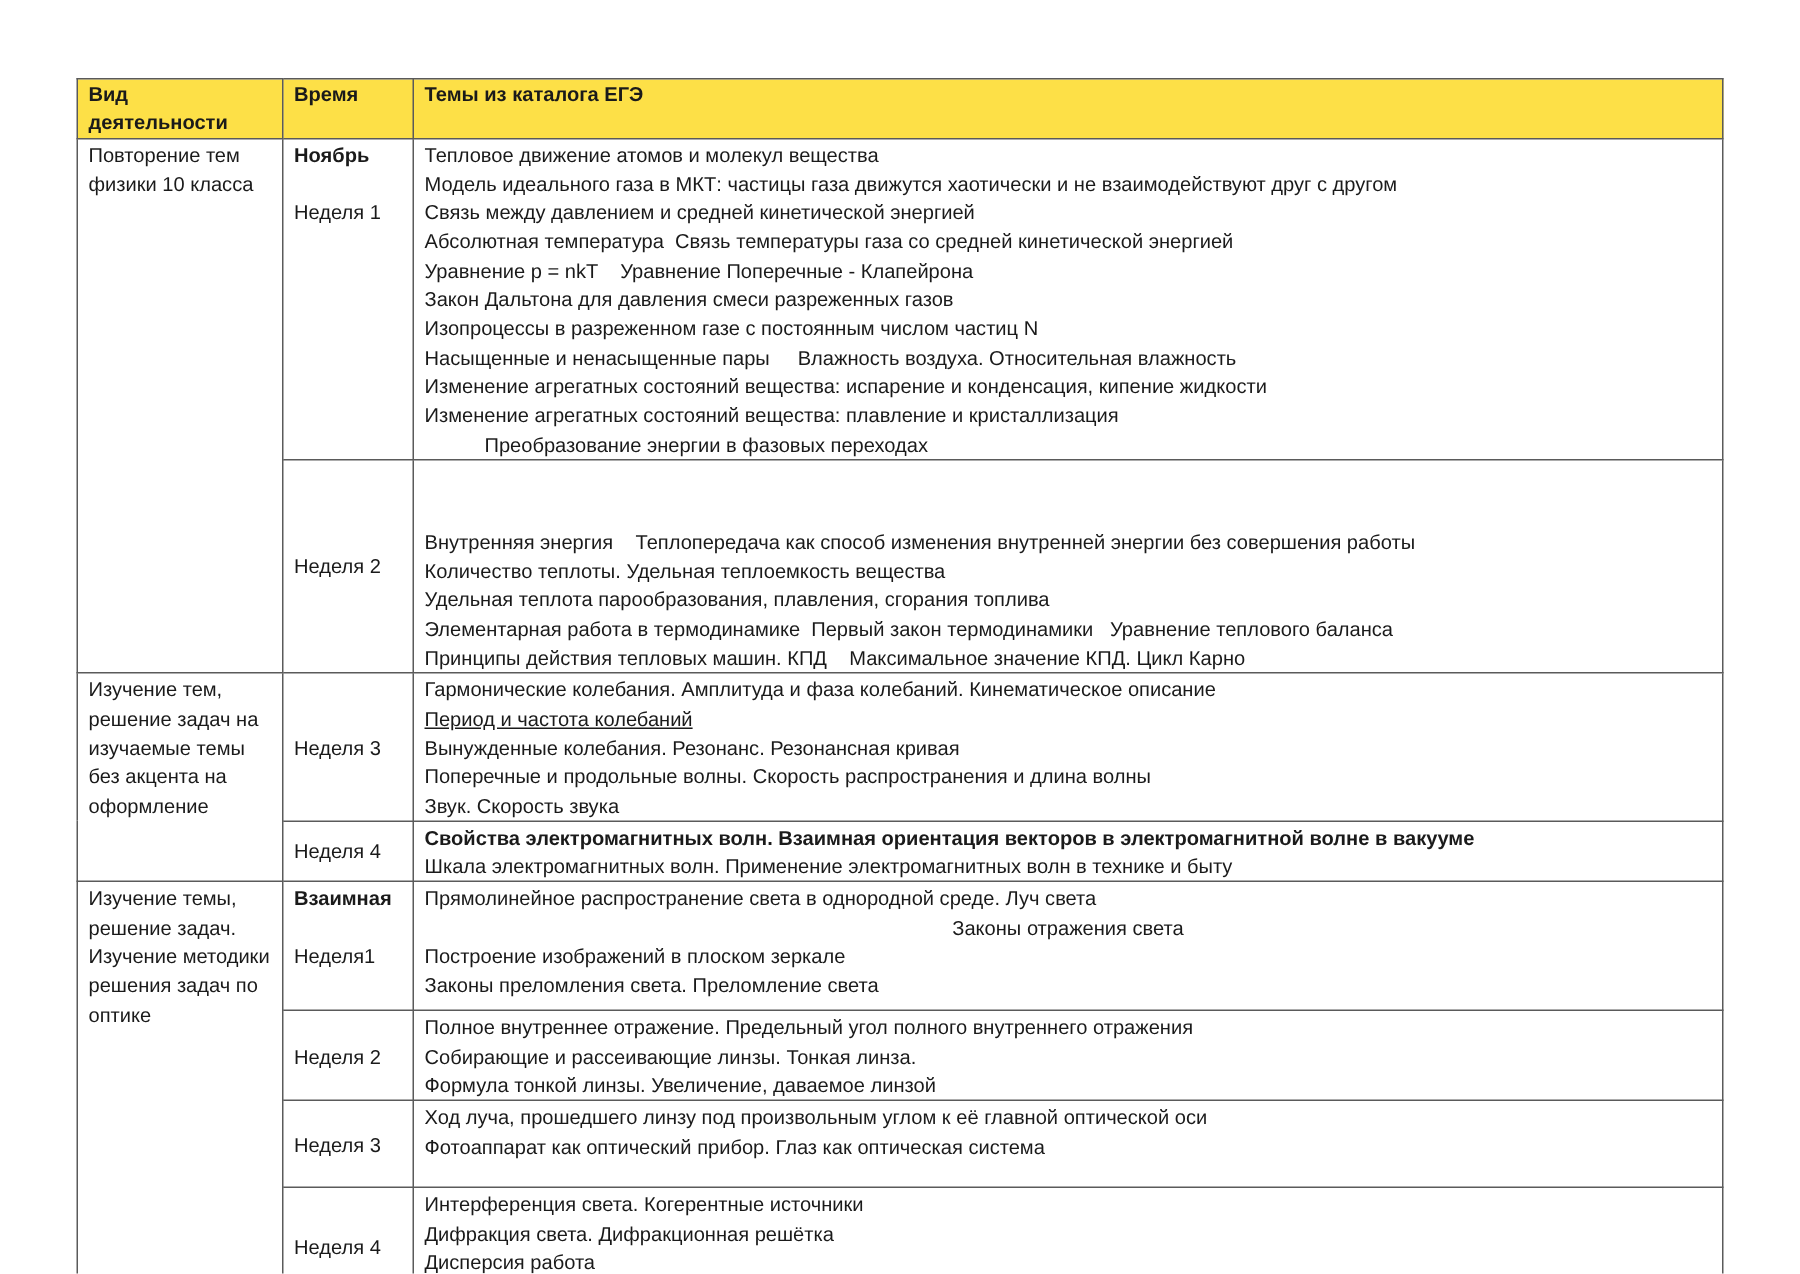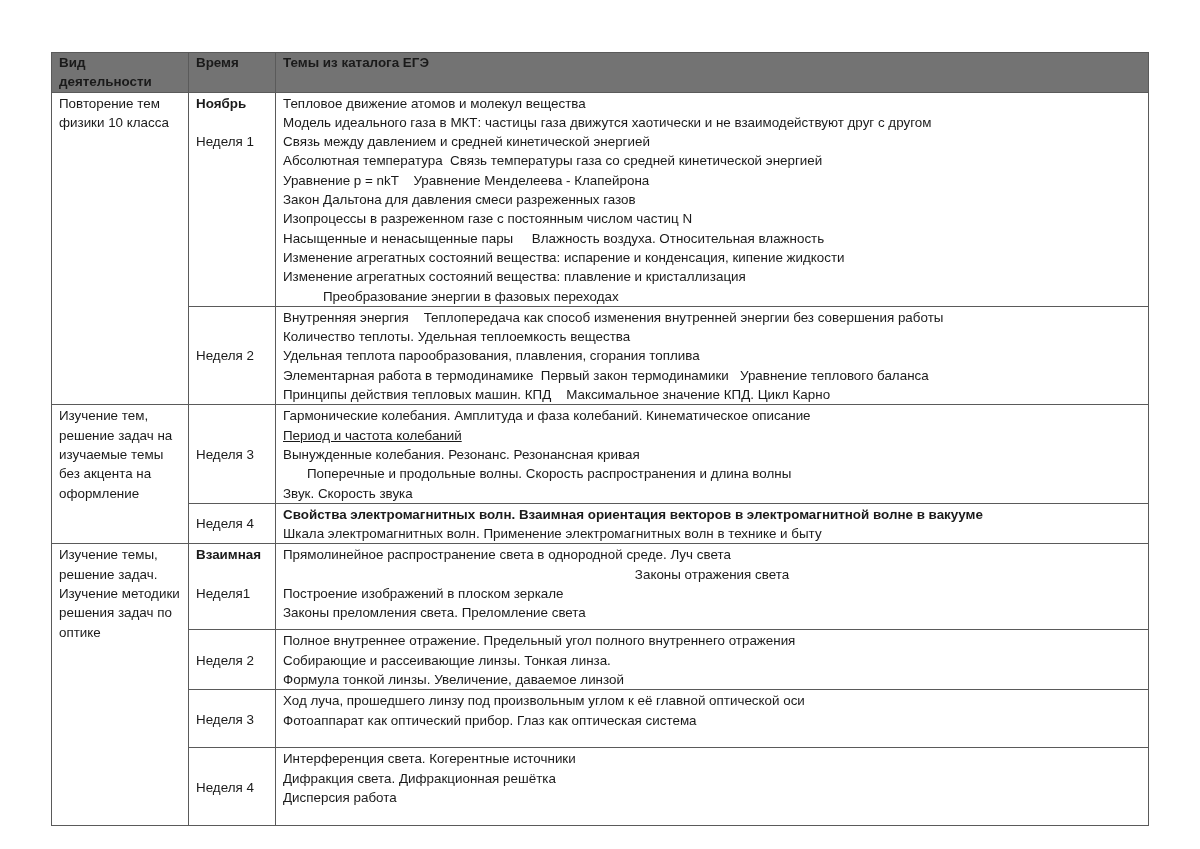--- a/index.html
+++ b/index.html
@@ -2,21 +2,21 @@
 <html><head>
 <meta charset="utf-8">
 <style>
   html, body { margin: 0; padding: 0; background: #ffffff; }
   body { width: 1200px; height: 849px; position: relative; overflow: hidden;
          font-family: "Liberation Sans", "DejaVu Sans", sans-serif; color: #1a1a1a; }
   .tbl { position: absolute; left: 51px; top: 52px; width: 1098px;
          border-collapse: collapse; table-layout: fixed; font-size: 13.4px; }
   .tbl td, .tbl th { border: 1px solid #5a5a5a; vertical-align: top;
          padding: 1px 7px 0 7px; line-height: 19.3px; text-align: left; }
-  .tbl th { background: #737373; font-weight: bold; height: 21px; padding-top: 0; padding-bottom: 0; }
+  .tbl th { background: #fde047; font-weight: bold; height: 21px; padding-top: 0; padding-bottom: 0; }
   .col1 { width: 137px; }
   .col2 { width: 87px; }
   .bold { font-weight: bold; }
   .topic { display: block; white-space: nowrap; }
   .month { display: block; }
   .week-gap { display: block; height: 19.3px; }
   .center-v { vertical-align: middle !important; }
   .r-w1 td.topics { height: 209px; }
   .r-w2 td { height: 94px; }
   .r-w3 td { height: 95px; }
@@ -51,35 +51,35 @@
         <td>
           <span class="month bold">Ноябрь</span>
           <span class="week-gap"></span>
           <span class="month">Неделя 1</span>
         </td>
         <td class="topics">
           <span class="topic" style="white-space: pre;">Тепловое движение атомов и молекул вещества</span>
           <span class="topic" style="white-space: pre;">Модель идеального газа в МКТ: частицы газа движутся хаотически и не взаимодействуют друг с другом</span>
           <span class="topic" style="white-space: pre;">Связь между давлением и средней кинетической энергией</span>
           <span class="topic" style="white-space: pre;">Абсолютная температура  Связь температуры газа со средней кинетической энергией</span>
-          <span class="topic" style="white-space: pre;">Уравнение p = nkT    Уравнение Менделеева - Клапейрона</span>
+          <span class="topic" style="white-space: pre;">Уравнение p = nkT    Уравнение Поперечные - Клапейрона</span>
           <span class="topic" style="white-space: pre;">Закон Дальтона для давления смеси разреженных газов</span>
           <span class="topic" style="white-space: pre;">Изопроцессы в разреженном газе с постоянным числом частиц N</span>
           <span class="topic" style="white-space: pre;">Насыщенные и ненасыщенные пары     Влажность воздуха. Относительная влажность</span>
           <span class="topic" style="white-space: pre;">Изменение агрегатных состояний вещества: испарение и конденсация, кипение жидкости</span>
           <span class="topic" style="white-space: pre;">Изменение агрегатных состояний вещества: плавление и кристаллизация</span>
           <span class="topic" style="white-space: pre; margin-left: 40px;">Преобразование энергии в фазовых переходах</span>
         </td>
       </tr>
       <tr class="r-w2">
         <td class="center-v">
           <span class="month">Неделя 2</span>
         </td>
         <td class="topics">
-          <span class="topic" style="white-space: pre;">Внутренняя энергия    Теплопередача как способ изменения внутренней энергии без совершения работы</span>
+          <span class="topic" style="white-space: pre; margin-top: 44px;">Внутренняя энергия    Теплопередача как способ изменения внутренней энергии без совершения работы</span>
           <span class="topic" style="white-space: pre;">Количество теплоты. Удельная теплоемкость вещества</span>
           <span class="topic" style="white-space: pre;">Удельная теплота парообразования, плавления, сгорания топлива</span>
           <span class="topic" style="white-space: pre;">Элементарная работа в термодинамике  Первый закон термодинамики   Уравнение теплового баланса</span>
           <span class="topic" style="white-space: pre;">Принципы действия тепловых машин. КПД    Максимальное значение КПД. Цикл Карно</span>
         </td>
       </tr>
       <tr class="r-w3">
         <td rowspan="2">
           <span class="topic">Изучение тем,</span>
           <span class="topic">решение задач на</span>
@@ -87,21 +87,21 @@
           <span class="topic">без акцента на</span>
           <span class="topic">оформление</span>
         </td>
         <td class="center-v">
           <span class="month">Неделя 3</span>
         </td>
         <td class="topics">
           <span class="topic" style="white-space: pre;">Гармонические колебания. Амплитуда и фаза колебаний. Кинематическое описание</span>
           <span class="topic" style="white-space: pre; text-decoration: underline;">Период и частота колебаний</span>
           <span class="topic" style="white-space: pre;">Вынужденные колебания. Резонанс. Резонансная кривая</span>
-          <span class="topic" style="white-space: pre; margin-left: 24px;">Поперечные и продольные волны. Скорость распространения и длина волны</span>
+          <span class="topic" style="white-space: pre;">Поперечные и продольные волны. Скорость распространения и длина волны</span>
           <span class="topic" style="white-space: pre;">Звук. Скорость звука</span>
         </td>
       </tr>
       <tr class="r-w4">
         <td class="center-v">
           <span class="month">Неделя 4</span>
         </td>
         <td class="topics">
           <span class="topic" style="white-space: pre; font-weight: bold;">Свойства электромагнитных волн. Взаимная ориентация векторов в электромагнитной волне в вакууме</span>
           <span class="topic" style="white-space: pre;">Шкала электромагнитных волн. Применение электромагнитных волн в технике и быту</span>

